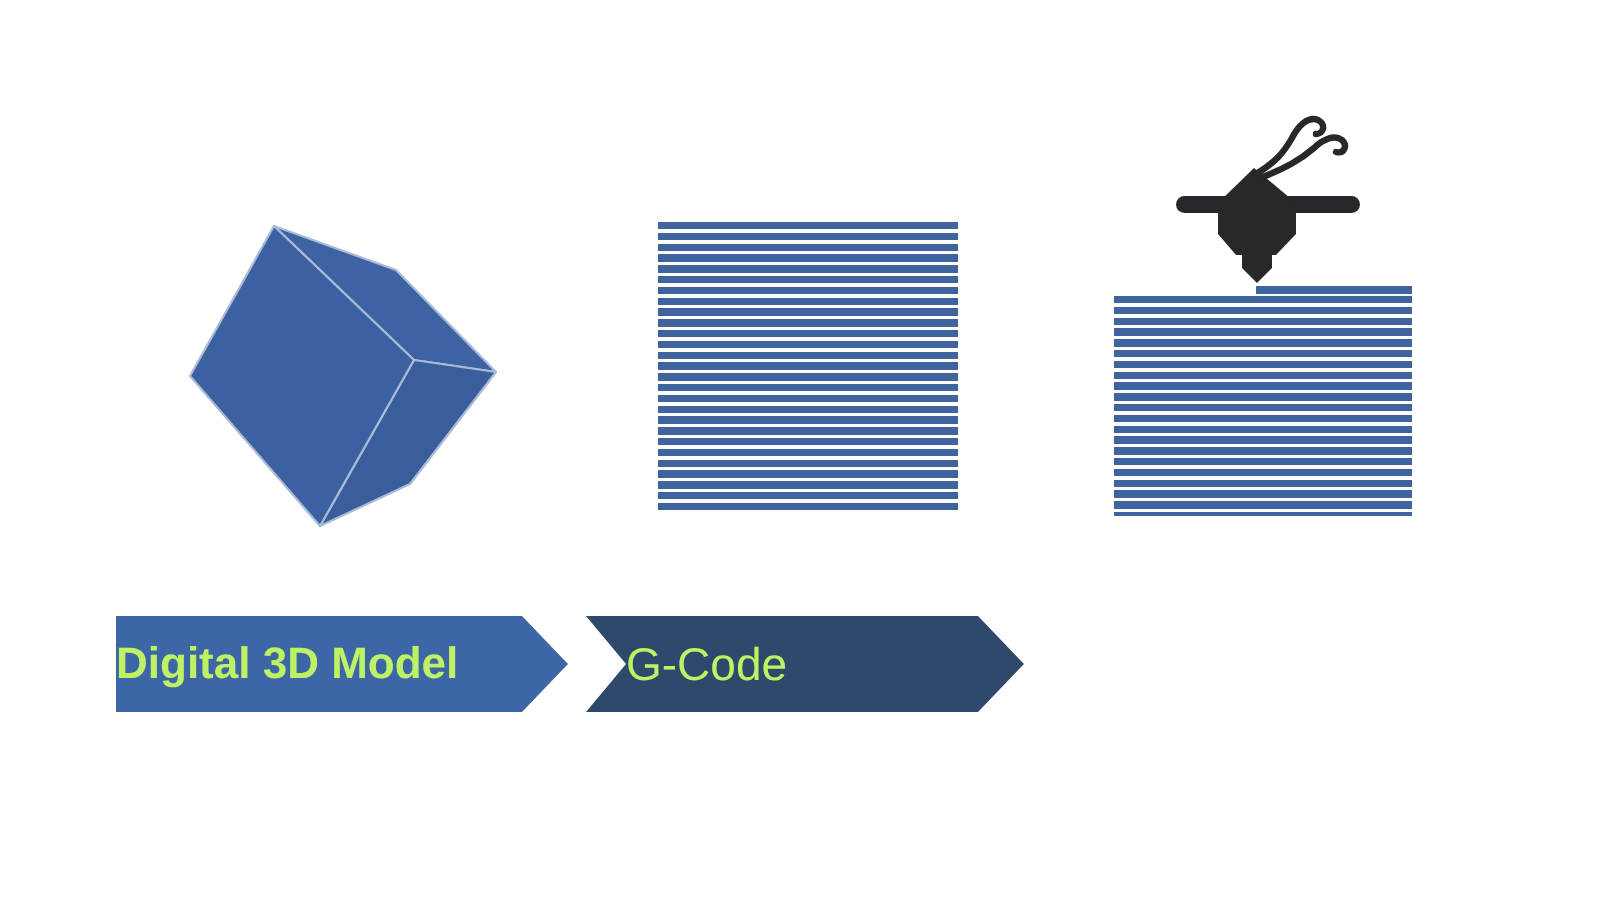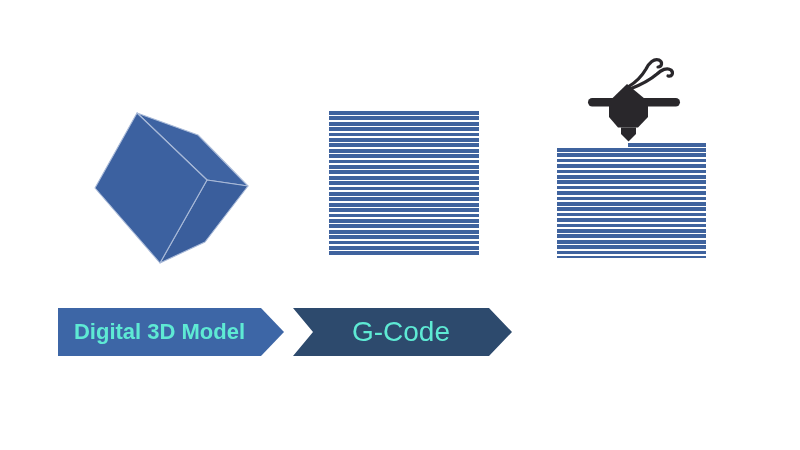--- a/index.html
+++ b/index.html
@@ -32,40 +32,39 @@
   .print-top-line { left: 628px; top: 143px; width: 78px;  height: 3.7px; background: #3f639e; }
 
   .printer-svg { left: 580px; top: 50px; width: 130px; height: 100px; }
 
   
   .banner {
     top: 308px;
     height: 48px;
     display: flex;
     align-items: center;
-    justify-content: center;
-    color: #5eead4;
+    color: #bef264;
     white-space: nowrap;
     box-sizing: border-box;
   }
   .banner-1 {
     left: 58px; width: 226px;
     background: #3d66a6;
     clip-path: polygon(0 0, 203px 0, 100% 50%, 203px 100%, 0 100%);
     padding-right: 23px;
     font-size: 22px;
     font-weight: 700;
   }
   .banner-2 {
     left: 293px; width: 219px;
     background: #2d4a6d;
     clip-path: polygon(0 0, 196px 0, 100% 50%, 196px 100%, 0 100%, 20px 50%);
     padding-left: 20px;
     padding-right: 23px;
-    font-size: 28px;
+    font-size: 23px;
     font-weight: 400;
   }
   .banner-3 {
     left: 525px; width: 212px;
     background: #2b292d;
     clip-path: polygon(0 0, 189px 0, 100% 50%, 189px 100%, 0 100%, 21px 50%);
     padding-left: 21px;
     padding-right: 23px;
     font-size: 25px;
     font-weight: 400;

